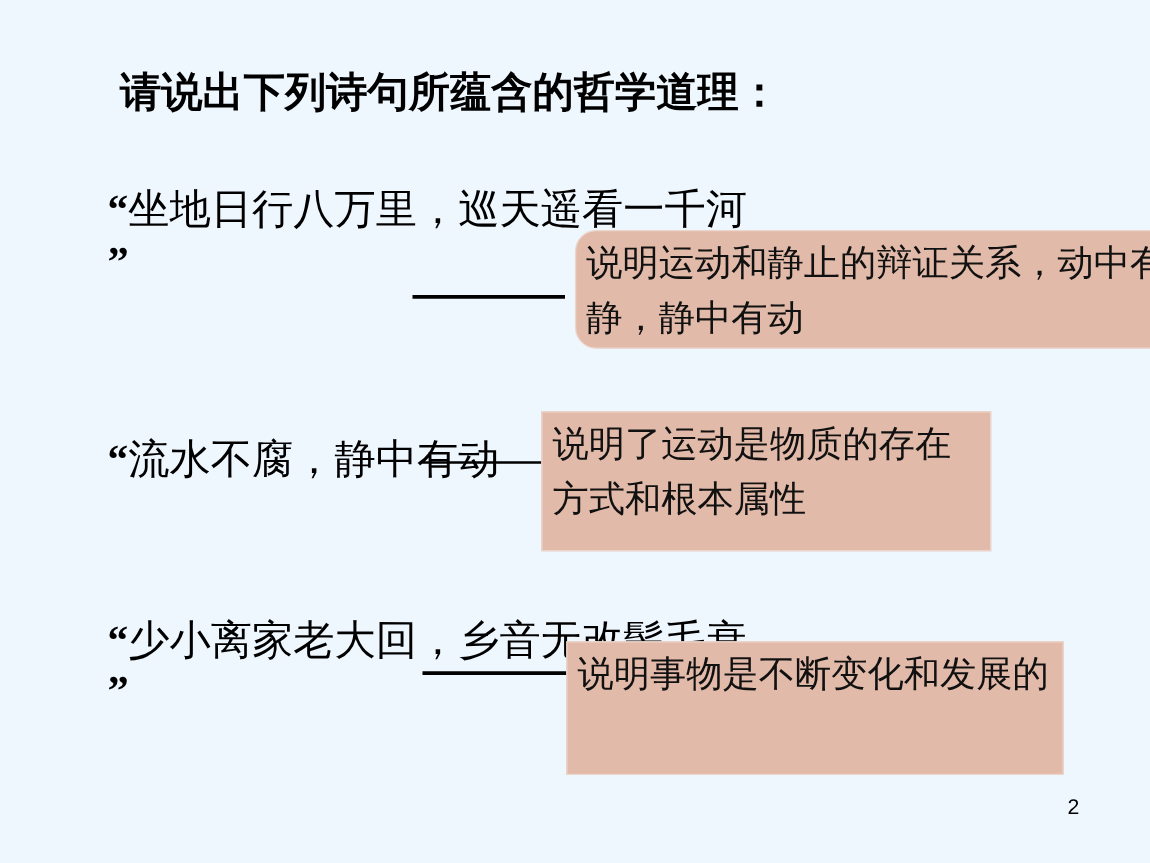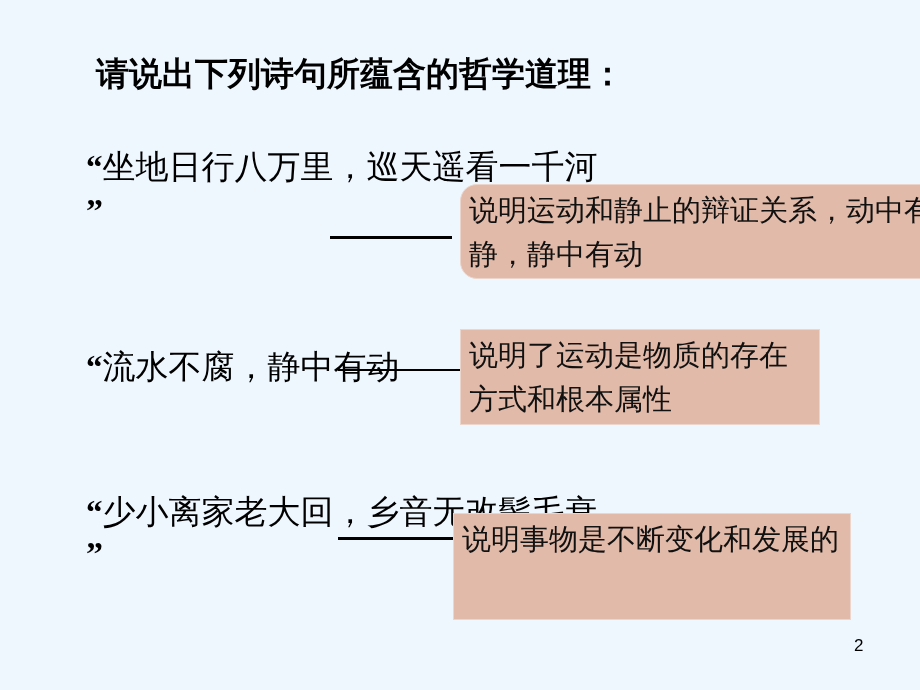--- a/index.html
+++ b/index.html
@@ -26,21 +26,21 @@
 <div class="closeq" style="left:86px; top:192px;">”</div>
 <div class="blank" style="left:330px; top:236px; width:122px;"></div>
 <div class="answer" style="left:460px; top:184px; width:496px; height:95px;border-radius:17px;">
   <span>说明运动和静止的辩证关系，动中有静，静中有动</span>
 </div>
 
 <div class="quote" style="left:86px; top:345px;">
   <span class="qmark">“</span><span>流水不腐，静中有动</span>
 </div>
 <div class="blank" style="left:338px; top:369px; width:122px; height:2px;"></div>
-<div class="answer" style="left:460px; top:329px; width:360px; height:96px;">
+<div class="answer" style="left:433px; top:329px; width:360px; height:112px;">
   <span>说明了运动是物质的存在方式和根本属性</span>
 </div>
 
 <div class="quote" style="left:86px; top:490px;">
   <span class="qmark">“</span><span>少小离家老大回，乡音无改鬓毛衰</span>
 </div>
 <div class="closeq" style="left:86px; top:535px;">”</div>
 <div class="blank" style="left:338px; top:537px; width:122px;"></div>
 <div class="answer" style="left:453px; top:513px; width:398px; height:107px;">
   <span>说明事物是不断变化和发展的</span>

